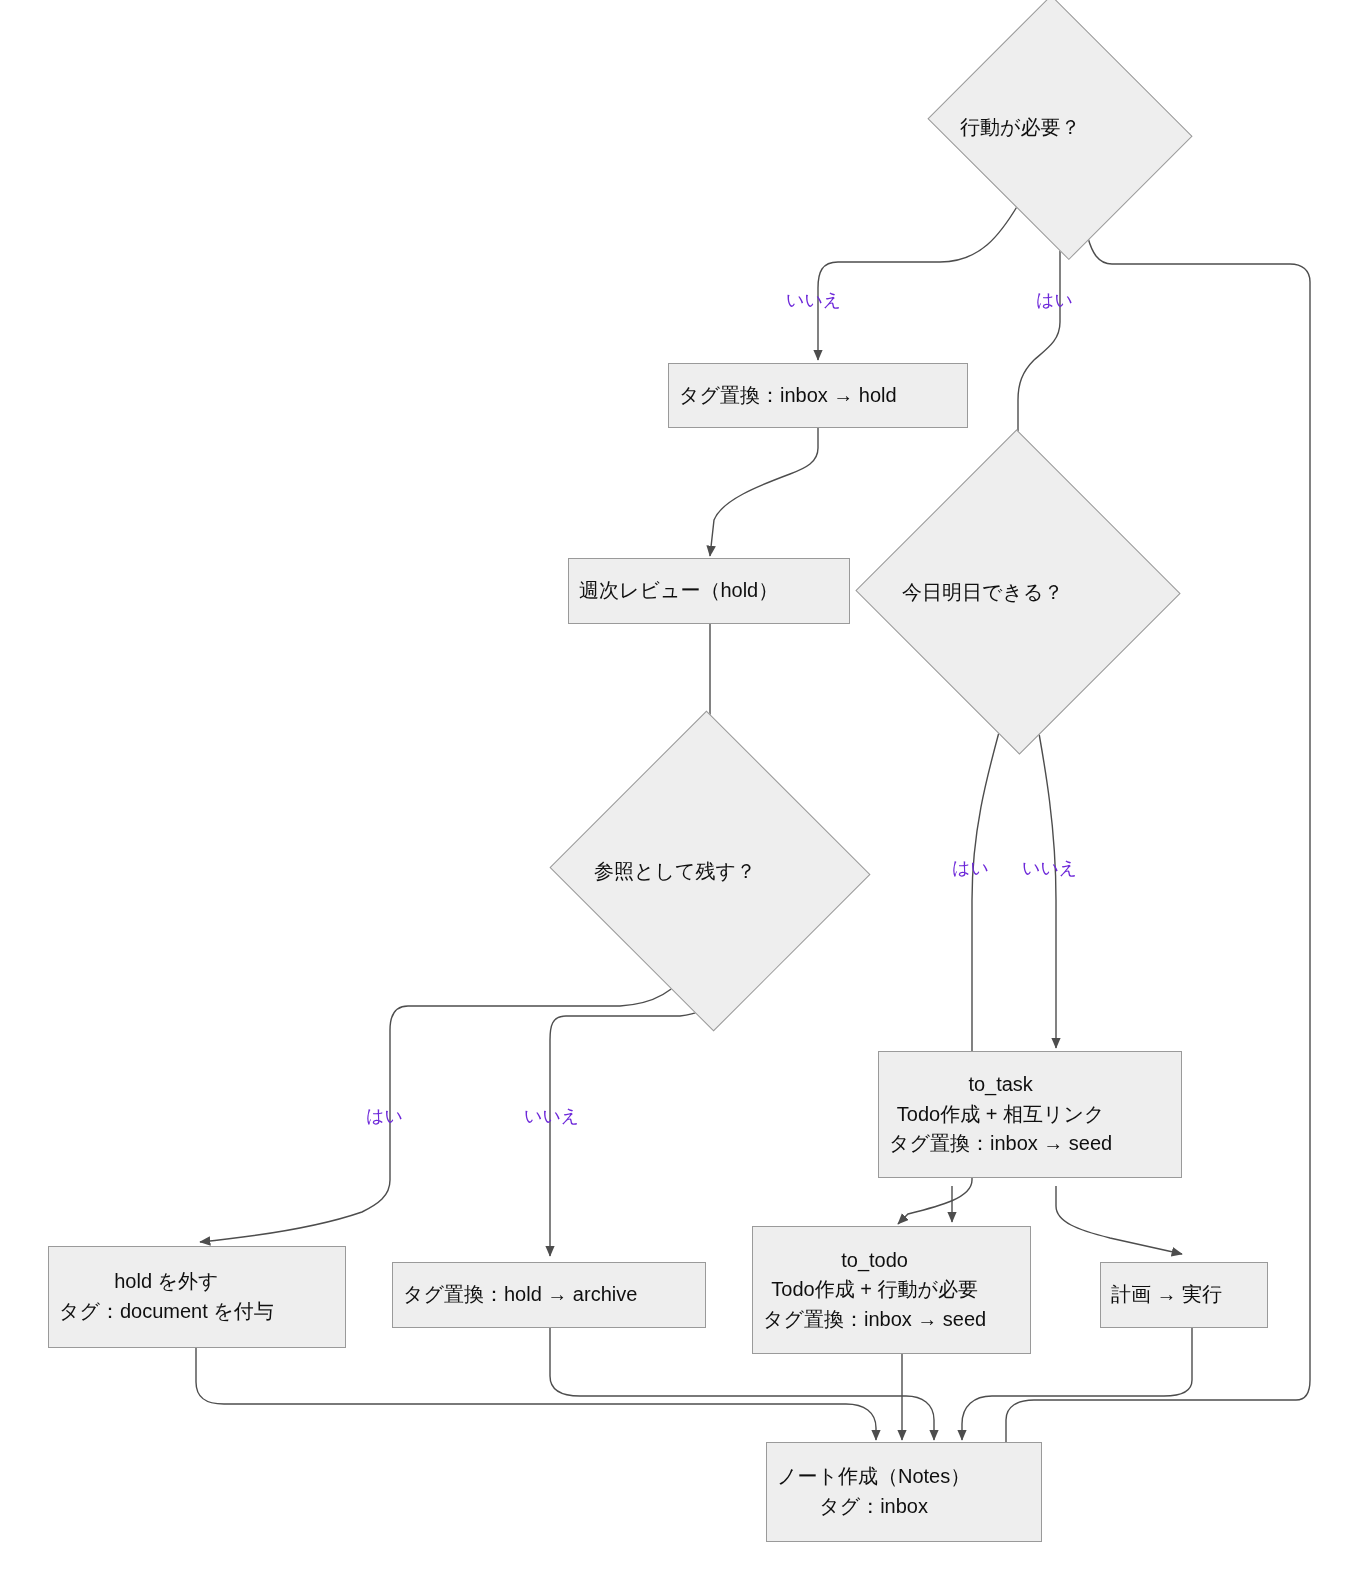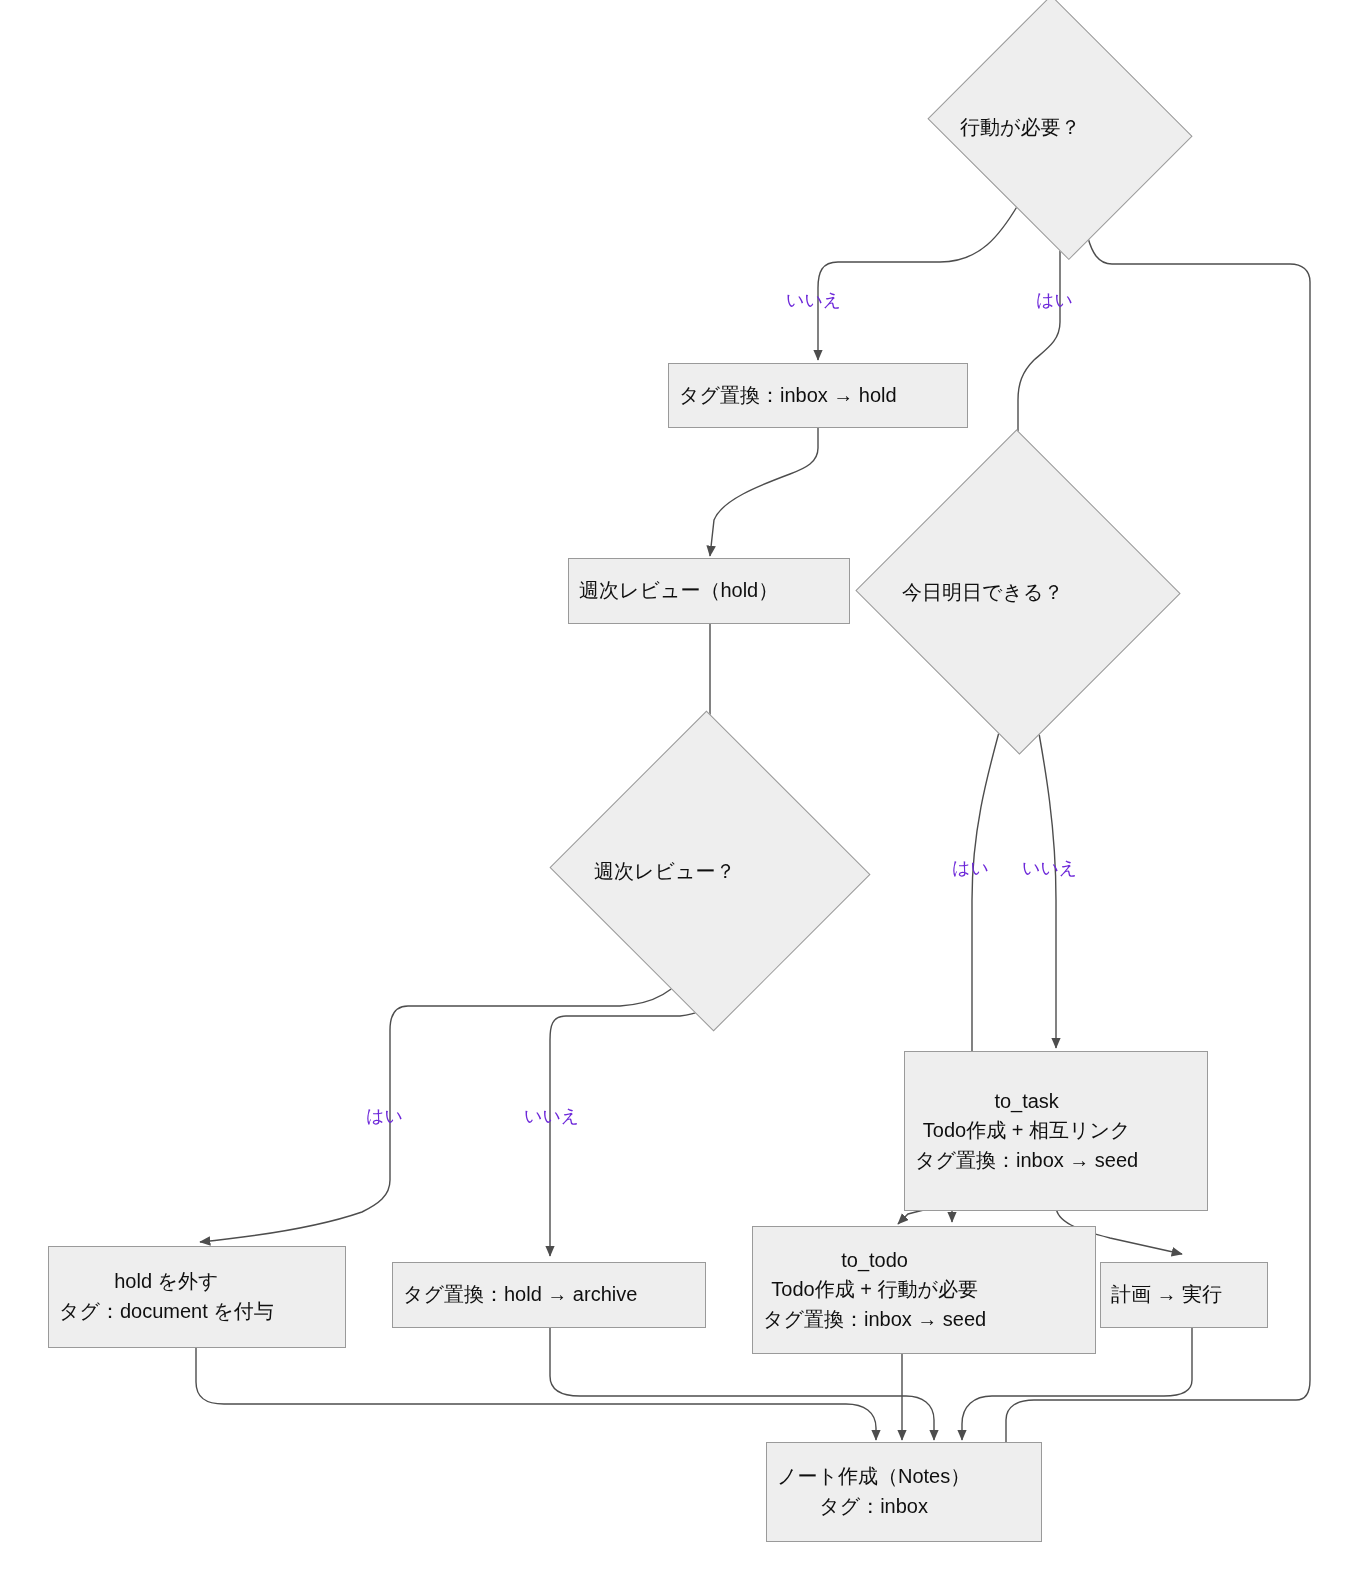--- a/index.html
+++ b/index.html
@@ -135,45 +135,45 @@
     </div>
   </div>
 
   <div class="node dec" style="left:902px; top:478px; width:232px; height:228px;">
     <span class="dia"></span>
     <span class="dlabel">今日明日できる？</span>
   </div>
 
   <div class="node dec" style="left:594px; top:760px; width:232px; height:222px;">
     <span class="dia"></span>
-    <span class="dlabel">週次レビュー？</span>
-  </div>
-
-  <div class="node proc" style="left:904px; top:1051px; width:304px; height:160px;">
+    <span class="dlabel">参照として残す？</span>
+  </div>
+
+  <div class="node proc" style="left:878px; top:1051px; width:304px; height:127px;">
     <div class="lines">
       <span class="ln">to_task</span>
       <span class="ln">Todo作成 + 相互リンク</span>
       <span class="ln">タグ置換：inbox → seed</span>
     </div>
   </div>
 
   <div class="node proc" style="left:48px; top:1246px; width:298px; height:102px;">
     <div class="lines">
       <span class="ln">hold を外す</span>
       <span class="ln">タグ：document を付与</span>
     </div>
   </div>
 
   <div class="node proc" style="left:392px; top:1262px; width:314px; height:66px;">
     <div class="lines">
       <span class="ln">タグ置換：hold → archive</span>
     </div>
   </div>
 
-  <div class="node proc" style="left:752px; top:1226px; width:344px; height:128px;">
+  <div class="node proc" style="left:752px; top:1226px; width:279px; height:128px;">
     <div class="lines">
       <span class="ln">to_todo</span>
       <span class="ln">Todo作成 + 行動が必要</span>
       <span class="ln">タグ置換：inbox → seed</span>
     </div>
   </div>
 
   <div class="node proc" style="left:1100px; top:1262px; width:168px; height:66px;">
     <div class="lines">
       <span class="ln">計画 → 実行</span>

